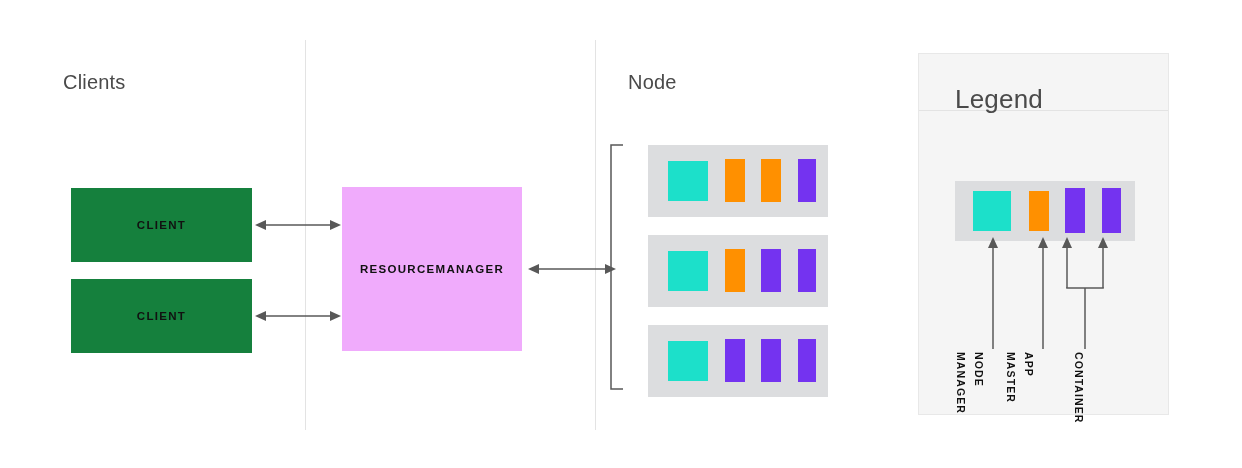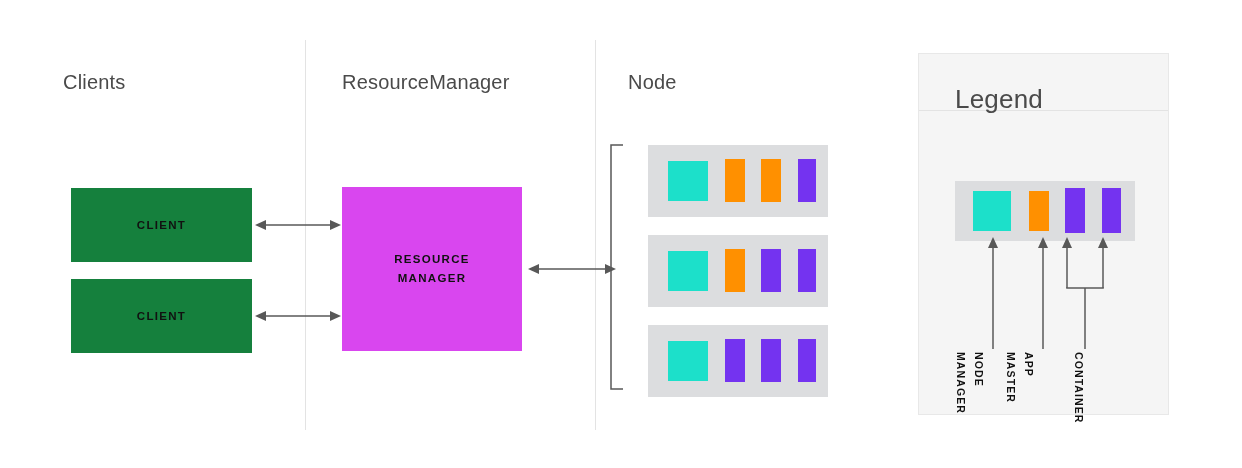--- a/index.html
+++ b/index.html
@@ -47,23 +47,23 @@
   .client-box .lbl {
     font-size: 11.5px;
     font-weight: bold;
     letter-spacing: 1.3px;
     color: #111111;
   }
 
   
   .rm-box {
     position: absolute;
-    background: #d946ef;
+    background: #f0abfc;
     display: flex;
-    flex-direction: column;
+    flex-direction: row;
     align-items: center;
     justify-content: center;
     line-height: 1.65;
   }
   .rm-box .lbl {
     font-size: 11.5px;
     font-weight: bold;
     letter-spacing: 1.3px;
     color: #111111;
     text-align: center;
@@ -126,21 +126,20 @@
 </style>
 </head>
 <body>
 
 <div id="canvas">
 
   <div class="divider" style="left:305px; top:40px; height:390px;"></div>
   <div class="divider" style="left:595px; top:40px; height:390px;"></div>
 
   <div class="col-title" style="left:63px; top:71px;">Clients</div>
-  <div class="col-title" style="left:342px; top:71px;">ResourceManager</div>
   <div class="col-title" style="left:628px; top:71px;">Node</div>
 
   <div class="client-box" style="left:71px; top:188px; width:181px; height:74px;">
     <span class="lbl">CLIENT</span>
   </div>
   <div class="client-box" style="left:71px; top:279px; width:181px; height:74px;">
     <span class="lbl">CLIENT</span>
   </div>
 
   <svg class="arrow-svg" style="left:255px; top:216px;" width="86" height="18" viewBox="0 0 86 18">

